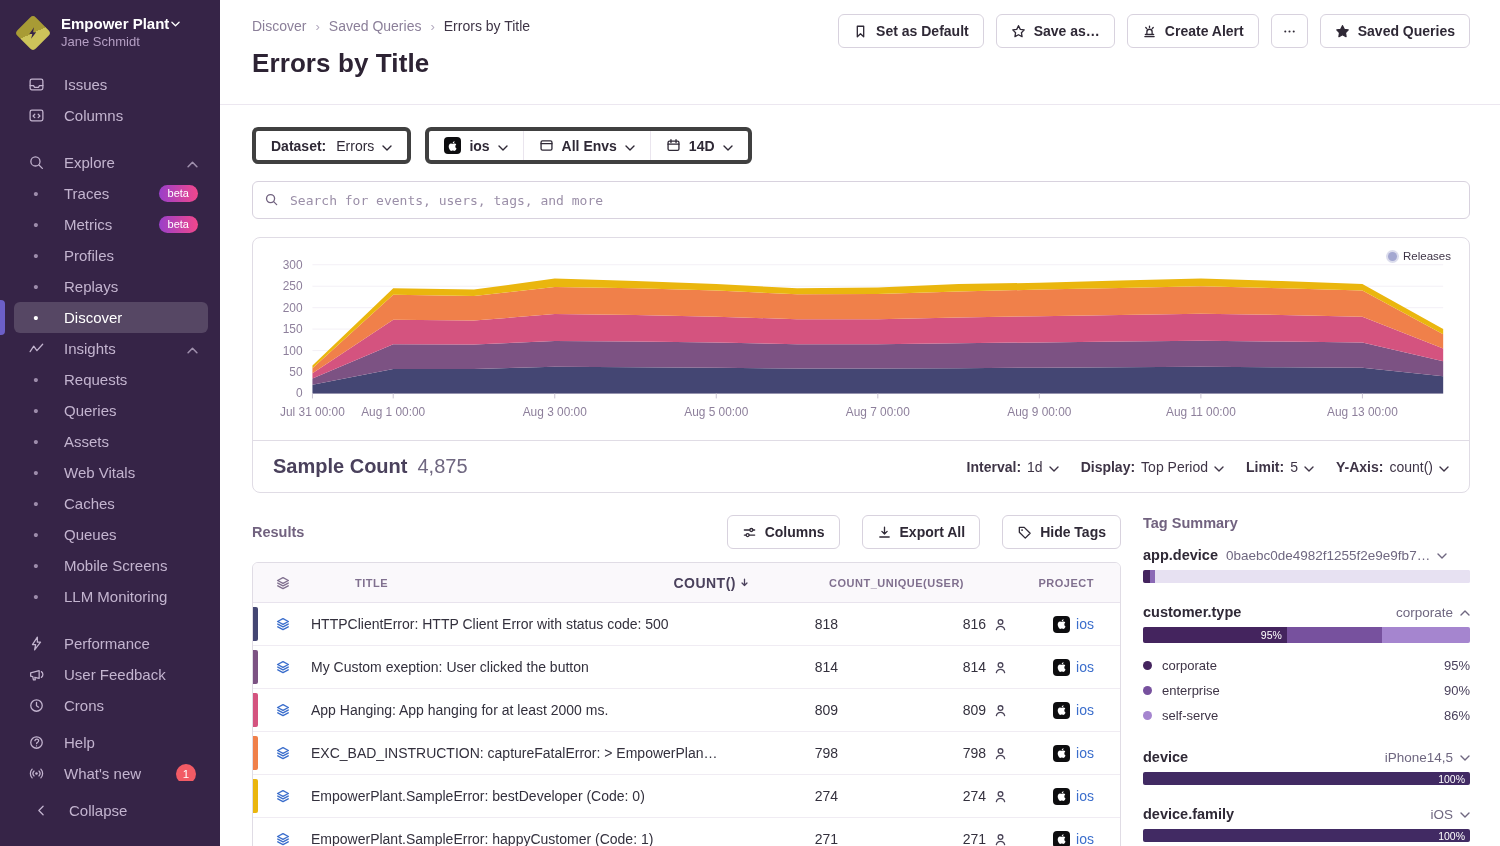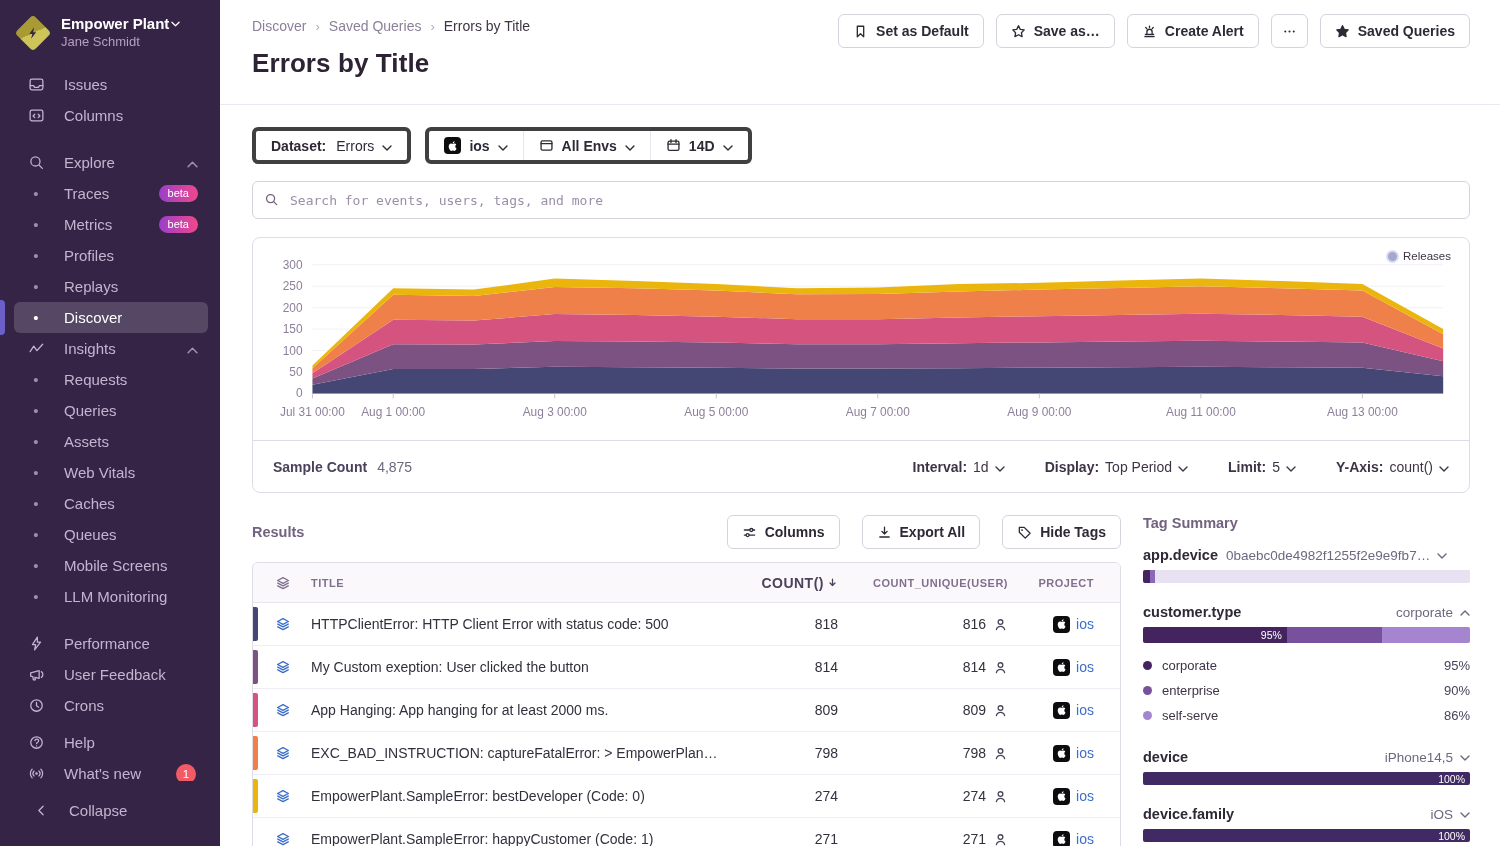--- a/index.html
+++ b/index.html
@@ -78,37 +78,37 @@
 
   
   .chart-card { margin-top:18px; border:1px solid #e0dce5; border-radius:8px; background:#fff; }
   .chart-area { position:relative; padding:8px 8px 0 4px; }
   .chart-legend { position:absolute; top:12px; right:18px; display:flex; align-items:center; gap:6px;
     font-size:11.5px; color:#3e3446; cursor:pointer; }
   .chart-legend .dot { width:9px; height:9px; border-radius:50%; background:#a4a8d1; box-shadow:0 0 0 2px #dcdded; }
   svg .axis { font-family:"Liberation Sans", sans-serif; font-size:12px; fill:#8d7f9b; }
   .chart-footer { display:flex; justify-content:space-between; align-items:center;
     height:52px; border-top:1px solid #e0dce5; padding:0 20px; }
-  .sample { display:flex; align-items:baseline; gap:10px; font-size:14px; }
+  .sample { display:flex; align-items:baseline; gap:10px; font-size:20px; }
   .sample .sl { font-weight:700; color:#4a415c; }
   .sample .sv { color:#6f6780; }
-  .chart-controls { display:flex; gap:40px;padding-left:37px; }
+  .chart-controls { display:flex; gap:22px;padding-left:37px; }
   .ctrl { display:flex; align-items:center; gap:6px; font-size:14px; cursor:pointer; color:#3e3446; }
   .ctrl .cl { font-weight:700; }
   .ctrl svg { width:10px; height:6px; }
 
   
   .results-row { display:flex; margin-top:22px; align-items:flex-start; }
   .results-left { flex:1; min-width:0; }
   .results-head { display:flex; align-items:center; justify-content:space-between; }
   .results-title { font-size:14.5px; font-weight:700; color:#71627f; }
   .results-btns { display:flex; gap:22px; }
   .table { margin-top:13px; border:1px solid #e0dce5; border-radius:6px 6px 0 0; overflow:hidden; background:#fff; }
   .thead { display:flex; align-items:center; height:40px; background:#faf8fb; border-bottom:1px solid #e8e3ed;
-    font-size:11px; font-weight:700; letter-spacing:.5px; color:#80708f; }
+    font-size:11px; font-weight:700; letter-spacing:.5px; color:#80708f;gap:44px; }
   .trow { display:flex; align-items:center; height:43px; position:relative; border-bottom:1px solid #f0ecf3; background:#fff; }
   .stripe { position:absolute; left:0; top:4px; bottom:4px; width:5px; border-radius:0 2px 2px 0; }
   .c-icon { width:58px; padding-left:22px; display:flex; align-items:center; }
   .c-icon svg { width:16px; height:16px; }
   .thead .c-icon { color:#80708f; }
   .trow .c-icon { color:#3b6ecc; }
   .c-title { flex:1; min-width:0; font-size:14px; color:#33303d; white-space:nowrap; overflow:hidden; text-overflow:ellipsis; cursor:pointer; }
   .c-count { width:120px; text-align:right; font-size:14px; color:#33303d; }
   .thead .c-count { display:flex; justify-content:flex-end; align-items:center; gap:3px; color:#4a415c; cursor:pointer;}
   .thead .c-count svg { width:11px; height:11px; }

